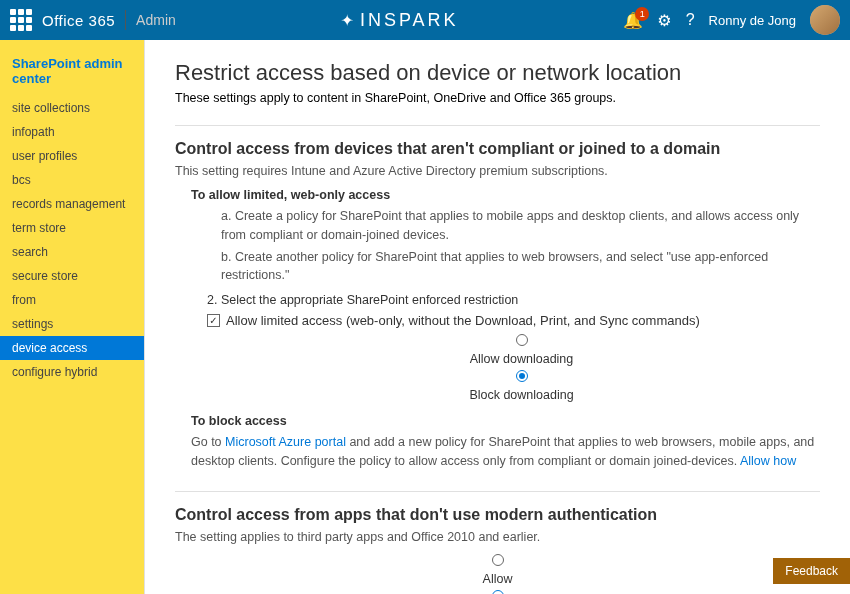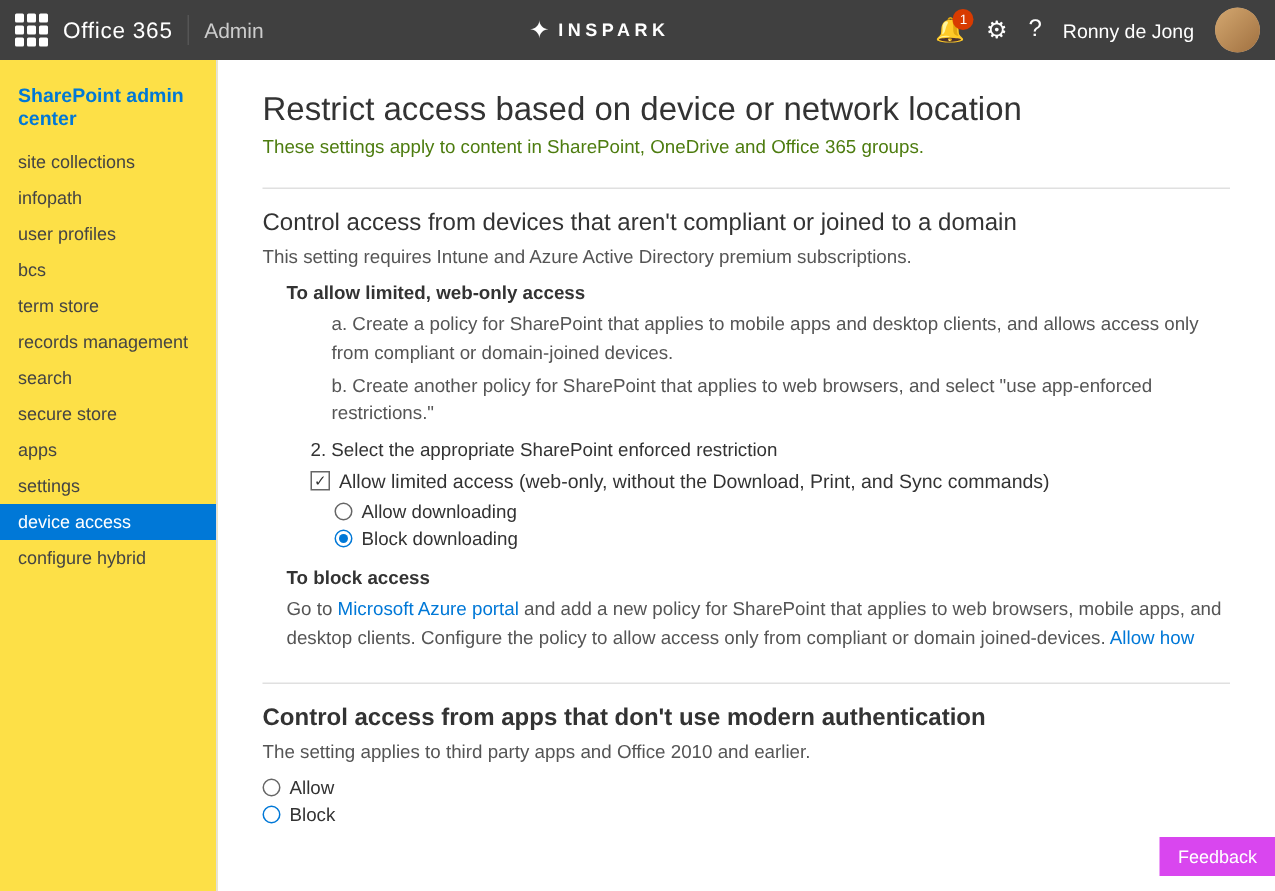--- a/index.html
+++ b/index.html
@@ -2,21 +2,21 @@
 <html><head>
   <meta charset="utf-8">
   <style>
     * { box-sizing: border-box; margin: 0; padding: 0; }
     body { font-family: 'Segoe UI', Arial, sans-serif; font-size: 13px; color: #333; background: #fff; }
 
     
     .top-nav {
       display: flex;
       align-items: center;
-      background: #404040;
+      background: #0369a1;
       height: 40px;
       padding: 0 10px;
       color: #fff;
     }
     .top-nav-waffle {
       display: grid;
       grid-template-columns: repeat(3,6px);
       grid-template-rows: repeat(3,6px);
       gap: 2px;
       margin-right: 10px;
@@ -53,23 +53,23 @@
       font-size: 13px;
       letter-spacing: 2px;
       color: #fff;
     }
     .logo-star {
       color: #fff;
       font-size: 16px;
       margin-right: 4px;
     }
     .logo-text {
-      font-weight: bold;
+      font-weight: normal;
       letter-spacing: 3px;
-      font-size: 12px;
+      font-size: 18px;
     }
     .top-nav-right {
       display: flex;
       align-items: center;
       gap: 14px;
     }
     .nav-icon-btn {
       position: relative;
       cursor: pointer;
       color: #fff;
@@ -149,27 +149,27 @@
       overflow-y: auto;
     }
     .page-title {
       font-size: 22px;
       font-weight: 300;
       color: #333;
       margin-bottom: 5px;
     }
     .page-subtitle {
       font-size: 12.5px;
-      color: #4d7c0f;
+      color: #000000;
       margin-bottom: 20px;
     }
 
     .section-heading {
       font-size: 16px;
-      font-weight: 400;
+      font-weight: 700;
       color: #333;
       margin-bottom: 6px;
       border-top: 1px solid #e0e0e0;
       padding-top: 14px;
     }
     .section-desc {
       font-size: 12.5px;
       color: #555;
       margin-bottom: 10px;
     }
@@ -230,20 +230,21 @@
       font-size: 10px;
       color: #333;
     }
 
     .radio-row {
       display: flex;
       align-items: center;
       gap: 6px;
       margin: 4px 0;
       font-size: 12.5px;
+      flex-direction: column;
     }
     .radio-btn {
       width: 12px;
       height: 12px;
       border-radius: 50%;
       border: 1.5px solid #666;
       background: #fff;
       flex-shrink: 0;
       display: flex;
       align-items: center;
@@ -276,21 +277,21 @@
       margin-bottom: 6px;
       border-top: 1px solid #e0e0e0;
       padding-top: 14px;
     }
 
     
     .feedback-btn {
       position: fixed;
       bottom: 10px;
       right: 0;
-      background: #d946ef;
+      background: #a16207;
       color: #fff;
       padding: 6px 12px;
       font-size: 12px;
       cursor: pointer;
       border: none;
     }
 
     
     ::-webkit-scrollbar { width: 6px; }
     ::-webkit-scrollbar-track { background: #f4f4f4; }
@@ -337,25 +338,25 @@
 </header>
 
 <div class="layout">
 
   <nav class="sidebar">
     <div class="sidebar-title">SharePoint admin center</div>
     <div class="sidebar-item">site collections</div>
     <div class="sidebar-item">infopath</div>
     <div class="sidebar-item">user profiles</div>
     <div class="sidebar-item">bcs</div>
+    <div class="sidebar-item">records management</div>
     <div class="sidebar-item">term store</div>
-    <div class="sidebar-item">records management</div>
     <div class="sidebar-item">search</div>
     <div class="sidebar-item">secure store</div>
-    <div class="sidebar-item">apps</div>
+    <div class="sidebar-item">from</div>
     <div class="sidebar-item">settings</div>
     <div class="sidebar-item active">device access</div>
     <div class="sidebar-item">configure hybrid</div>
   </nav>
 
   <main class="main-content">
     <h1 class="page-title">Restrict access based on device or network location</h1>
     <p class="page-subtitle">These settings apply to content in SharePoint, OneDrive and Office 365 groups.</p>
 
     <h2 class="section-heading">Control access from devices that aren't compliant or joined to a domain</h2>

